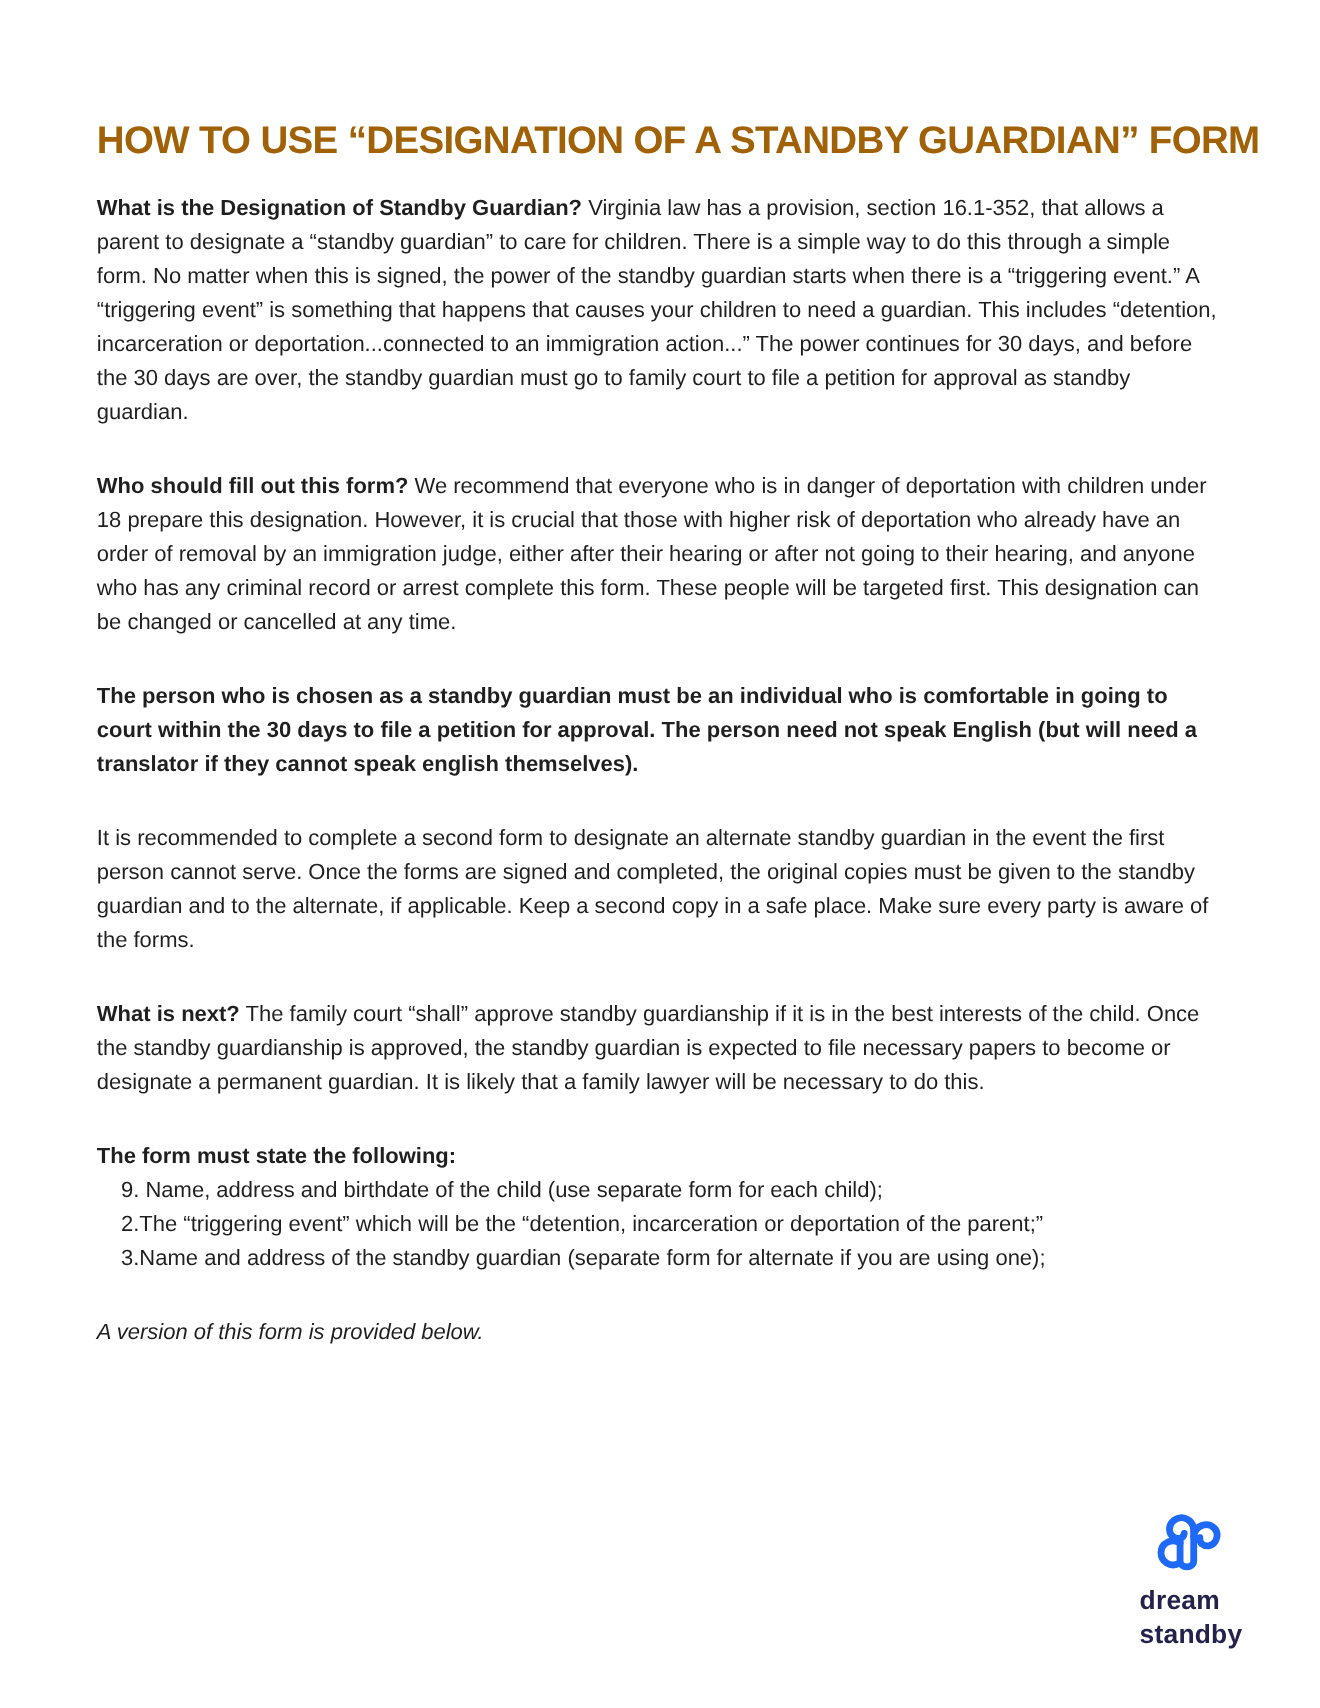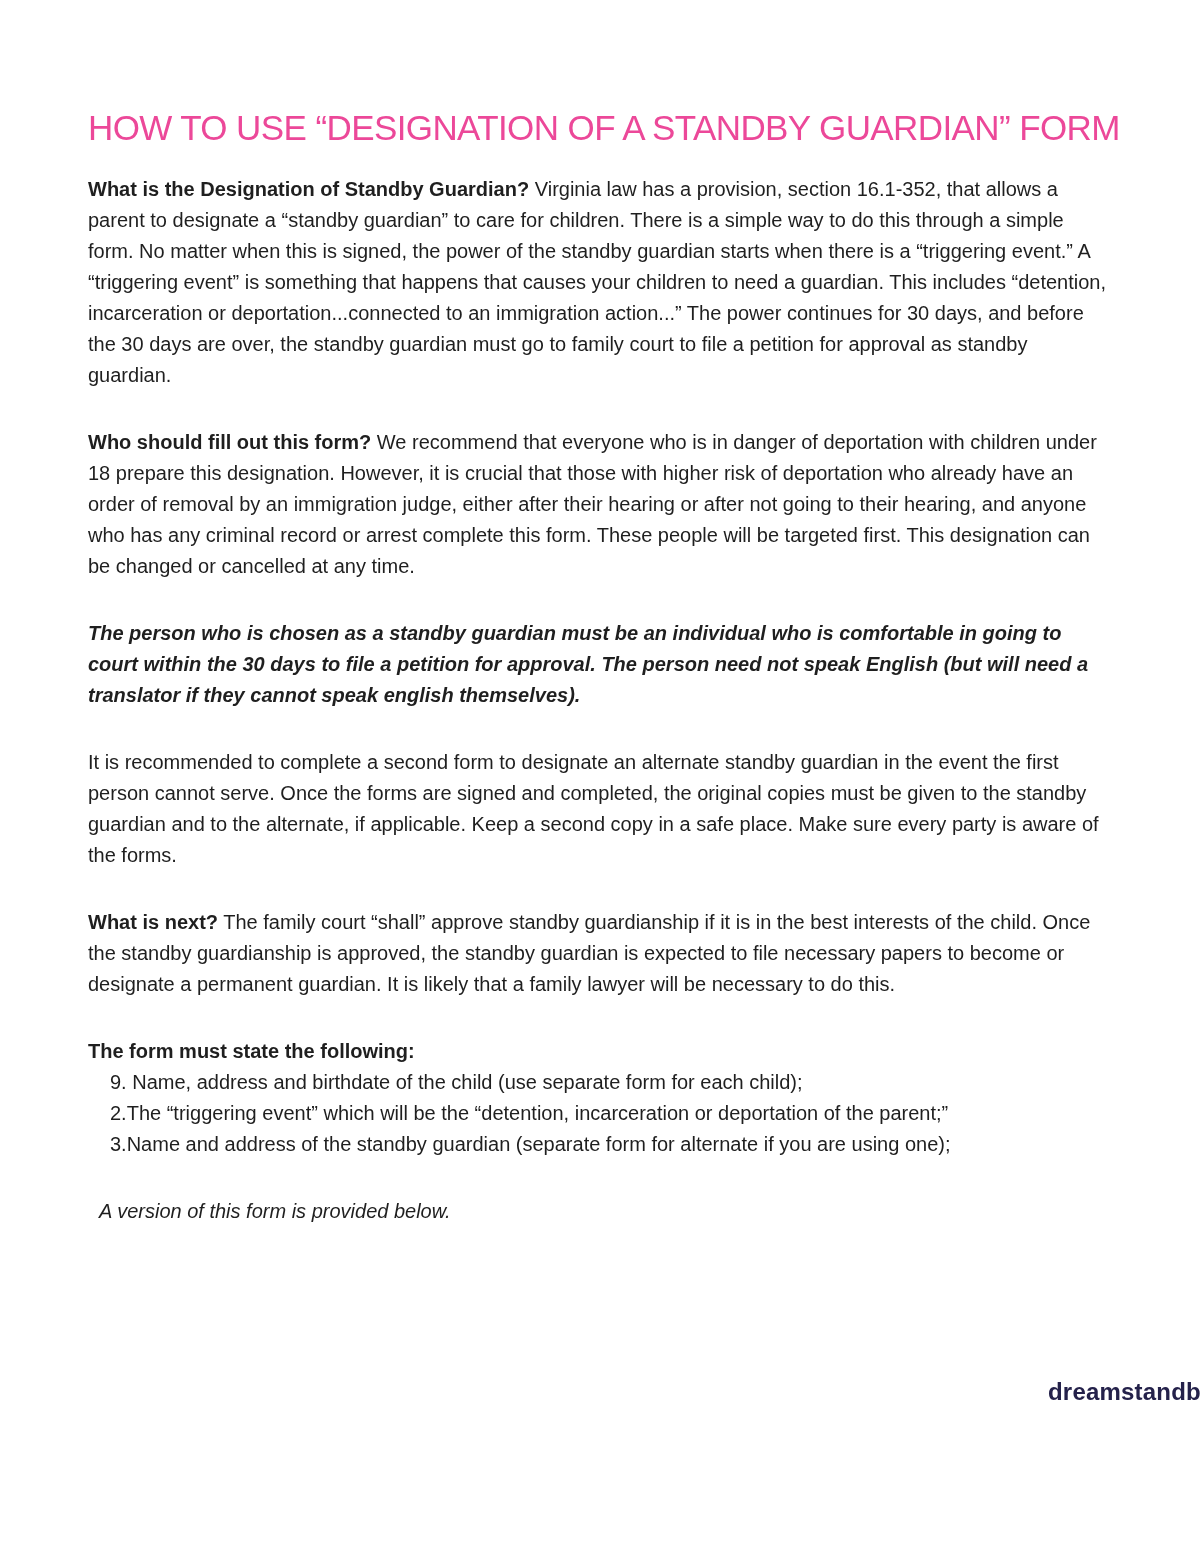--- a/index.html
+++ b/index.html
@@ -14,56 +14,57 @@
   .page { position: relative; width: 1200px; height: 1553px; }
   .content {
     position: absolute;
     left: 88px; top: 106px;
     width: 1026px;
   }
   h1.doc-title {
     margin: 0 0 24px 0;
     font-size: 35px;
     line-height: 44px;
-    font-weight: 400;
+    font-weight: 700;
     letter-spacing: -0.6px;
-    color: #ec4899;
+    color: #a16207;
     white-space: nowrap;
   }
   p.para {
     margin: 0 0 36px 0;
     font-size: 20px;
     line-height: 31px;
   }
   .lead { font-weight: bold; }
-  .bold-para { font-weight: bold; font-style: italic; }
+  .bold-para { font-weight: bold; }
   .list-heading {
     margin: 0;
     font-size: 20px;
     line-height: 31px;
     font-weight: bold;
   }
   .num-list { margin: 0 0 36px 0; }
   .num-item {
     font-size: 20px;
     line-height: 31px;
     padding-left: 40px;
     text-indent: -18px;
   }
   .footnote {
-    margin: 36px 0 0 11px;
+    margin: 36px 0 0 0;
     font-size: 20px;
     line-height: 31px;
     font-style: italic;
   }
   .logo {
     position: absolute;
     left: 1036px; top: 1372px;
     width: 140px;
     display: flex;
+    flex-direction: column;
   }
   .logo-mark { margin-left: 12px; width: 62px; height: 64px; }
   .logo-text {
     margin-top: 8px;
     font-weight: bold;
     font-size: 24px;
     line-height: 23px;
     letter-spacing: 0.2px;
     color: #24214a;
   }

